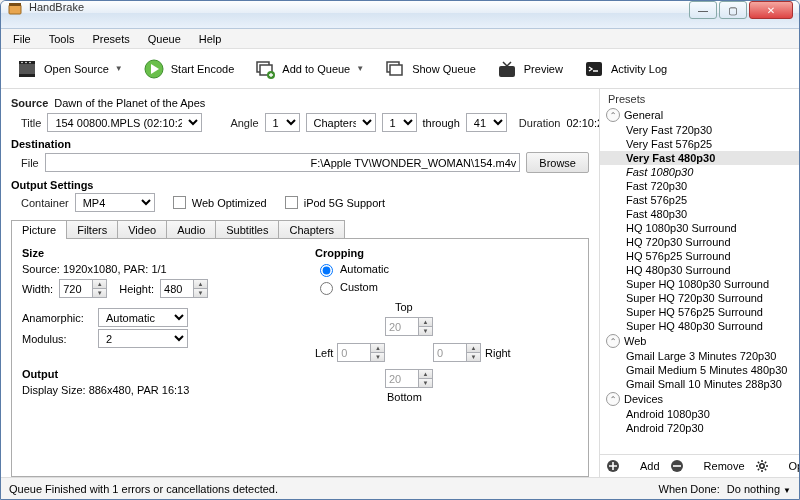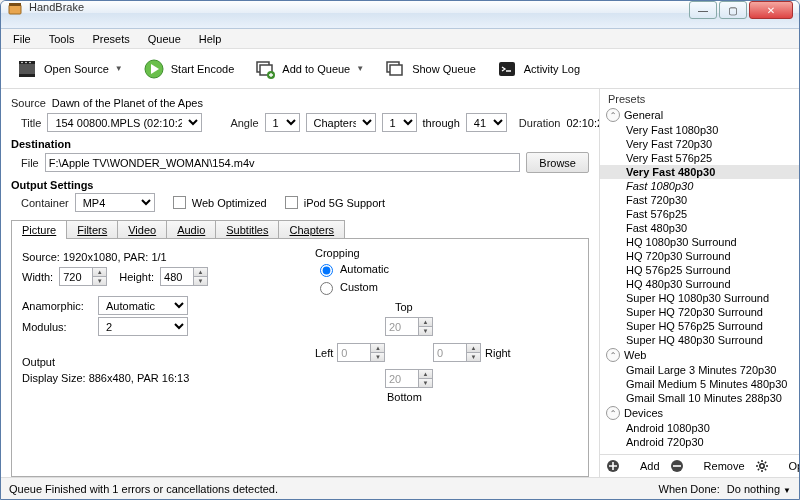--- a/index.html
+++ b/index.html
@@ -13,31 +13,31 @@
 .winbtn.close { background: linear-gradient(#f5a7a0,#d44); color: #fff; border-color: #a33; width: 44px; }
 .menubar { height: 20px; background: #f4f4f4; display: flex; align-items: center; padding: 0 4px; border-bottom: 1px solid #e0e0e0; gap: 2px; }
 .menubar span { padding: 2px 8px; }
 .toolbar { height: 40px; background: #fff; border-bottom: 1px solid #ddd; display: flex; align-items: center; padding: 0 8px; gap: 6px; }
 .tbtn { display: flex; align-items: center; gap: 6px; padding: 3px 6px; border: 1px solid transparent; border-radius: 3px; }
 .ticon { width: 22px; height: 22px; display: flex; align-items: center; justify-content: center; }
 .body { flex: 1; display: flex; background: #fff; overflow: hidden; }
 .main { flex: 1; padding: 6px 10px 0 10px; display: flex; flex-direction: column; overflow: hidden; }
 .row { display: flex; align-items: center; gap: 6px; margin: 2px 0; }
 .lbl { color: #222; }
-.bold { font-weight: 400; }
+.bold { font-weight: 700; }
 select, input[type=text] { border: 1px solid #abadb3; background: #fff; padding: 1px 3px; height: 19px; font-size: 11px; }
 .numbox { display: inline-flex; align-items: stretch; }
 .numbox input { width: 34px; height: 19px; border: 1px solid #abadb3; padding: 1px 3px; }
 .numbox .spin { width: 14px; display: flex; flex-direction: column; }
 .numbox .spin div { flex:1; border:1px solid #abadb3; border-left:none; background: linear-gradient(#f5f5f5,#e1e1e1); font-size: 6px; display:flex; align-items:center; justify-content:center; color:#555;}
 .numbox .spin div:first-child { border-bottom:none; }
 .btn { border: 1px solid #acacac; background: linear-gradient(#f7f7f7,#e4e4e4); padding: 2px 12px; height: 21px; border-radius: 2px; }
 .group-label { font-weight: 600; margin-top: 4px; }
 .tabs { display: flex; margin-top: 6px; }
-.tab { border: 1px solid #acacac; border-bottom: none; padding: 3px 10px; background: linear-gradient(#f7f7f7,#e8e8e8); margin-right: -1px; position: relative; text-decoration: underline; }
+.tab { border: 1px solid #acacac; border-bottom: none; padding: 3px 10px; background: linear-gradient(#f7f7f7,#e8e8e8); margin-right: -1px; position: relative; }
 .tab.active { background: #fff; z-index: 2; }
 .tabpanel { border: 1px solid #acacac; background: #fff; flex: 1; padding: 8px 10px; position: relative; margin-top: -1px; overflow: hidden; }
 .two-col { display: flex; gap: 30px; }
 .col { flex: 1; }
 .radio { display: flex; align-items: center; gap: 4px; margin: 2px 0; }
 .cropgrid { position: relative; width: 200px; height: 110px; margin-top: 6px; }
 .cropgrid .cell { position: absolute; display: flex; align-items: center; gap: 4px; }
 .sidebar { width: 200px; border-left: 1px solid #ddd; display: flex; flex-direction: column; background: #fff; }
 .side-head { padding: 4px 8px 0 8px; font-size: 11px; color: #333; }
 .preset-list { flex: 1; overflow-y: auto; padding: 2px 0; }
@@ -124,20 +124,29 @@
           <svg width="22" height="22">
             <rect x="3" y="4" width="12" height="10" fill="none" stroke="#444" stroke-width="1.5"></rect>
             <rect x="6" y="7" width="12" height="10" fill="#fff" stroke="#444" stroke-width="1.5"></rect>
           </svg>
         </span>
       <span>Show Queue</span>
     </div>
     <div class="tbtn">
       <span class="ticon">
           <svg width="22" height="22">
+            <rect x="3" y="8" width="16" height="11" rx="2" fill="#333"></rect>
+            <path d="M7 4l4 4 4-4" stroke="#333" stroke-width="1.5" fill="none"></path>
+          </svg>
+        </span>
+      <span>Preview</span>
+    </div>
+    <div class="tbtn">
+      <span class="ticon">
+          <svg width="22" height="22">
             <rect x="3" y="4" width="16" height="14" rx="2" fill="#222"></rect>
             <path d="M6 9l3 2-3 2" stroke="#fff" stroke-width="1.3" fill="none"></path>
             <line x1="10" y1="13" x2="15" y2="13" stroke="#fff" stroke-width="1.3"></line>
           </svg>
         </span>
       <span>Activity Log</span>
     </div>
   </div>
 
   <div class="body">
@@ -156,21 +165,21 @@
         <select style="width:42px;"><option>1</option></select>
         <span>through</span>
         <select style="width:42px;"><option>41</option></select>
         <span class="lbl" style="margin-left:6px;">Duration</span>
         <span>02:10:24</span>
       </div>
 
       <div class="group-label">Destination</div>
       <div class="row" style="margin-left:10px;">
         <span class="lbl">File</span>
-        <input type="text" style="flex: 1 1 0%;" value="F:\Apple TV\WONDER_WOMAN\154.m4v">
+        <input type="text" style="flex: 1 1 0%; text-align: right;" value="F:\Apple TV\WONDER_WOMAN\154.m4v">
         <button class="btn">Browse</button>
       </div>
 
       <div class="group-label">Output Settings</div>
       <div class="row" style="margin-left:10px;">
         <span class="lbl">Container</span>
         <select style="width:80px;"><option>MP4</option></select>
         <span class="chk" style="margin-left:12px;"></span>
         <span>Web Optimized</span>
         <span class="chk" style="margin-left:12px;"></span>
@@ -181,20 +190,21 @@
         <div class="tab active">Picture</div>
         <div class="tab">Filters</div>
         <div class="tab">Video</div>
         <div class="tab">Audio</div>
         <div class="tab">Subtitles</div>
         <div class="tab">Chapters</div>
       </div>
       <div class="tabpanel">
         <div class="two-col">
           <div class="col">
+            <div class="bold">Size</div>
             <div style="margin:4px 0;">Source:   1920x1080, PAR: 1/1</div>
             <div class="row">
               <span>Width:</span>
               <span class="numbox">
                   <input value="720" style="">
                   <span class="spin">
                     <div>▲</div>
                     <div>▼</div>
                   </span>
                 </span>
@@ -279,21 +289,20 @@
       </div>
     </div>
 
     <div class="sidebar">
       <div class="side-head">Presets</div>
       <div class="preset-list scrolly" id="preset-list">
           <div class="preset-cat">
             <span class="chev">⌃</span>
             <span>General</span>
           </div>
-          <div class="preset-item">Very Fast 1080p30</div>
           <div class="preset-item">Very Fast 720p30</div>
           <div class="preset-item">Very Fast 576p25</div>
           <div class="preset-item sel">Very Fast 480p30</div>
           <div class="preset-item italic">Fast 1080p30</div>
           <div class="preset-item">Fast 720p30</div>
           <div class="preset-item">Fast 576p25</div>
           <div class="preset-item">Fast 480p30</div>
           <div class="preset-item">HQ 1080p30 Surround</div>
           <div class="preset-item">HQ 720p30 Surround</div>
           <div class="preset-item">HQ 576p25 Surround</div>

